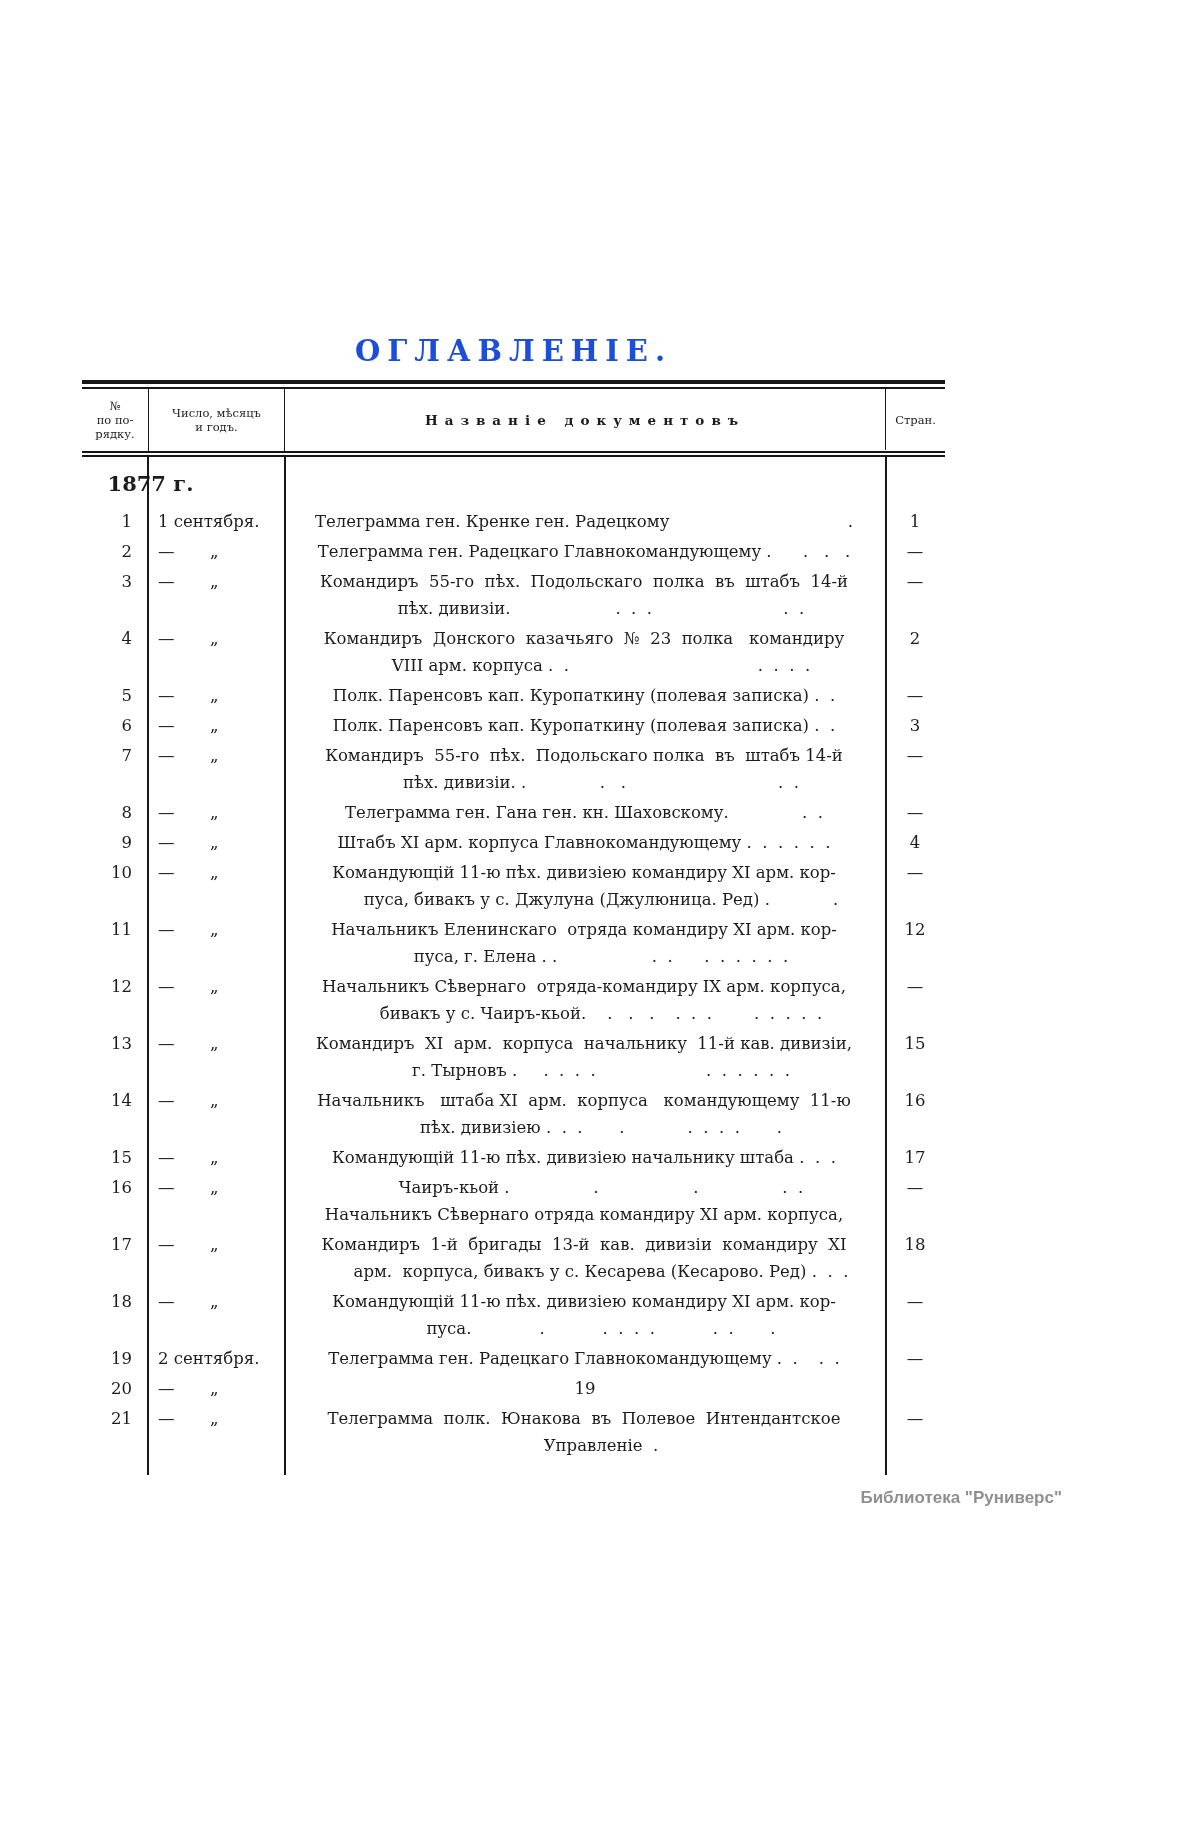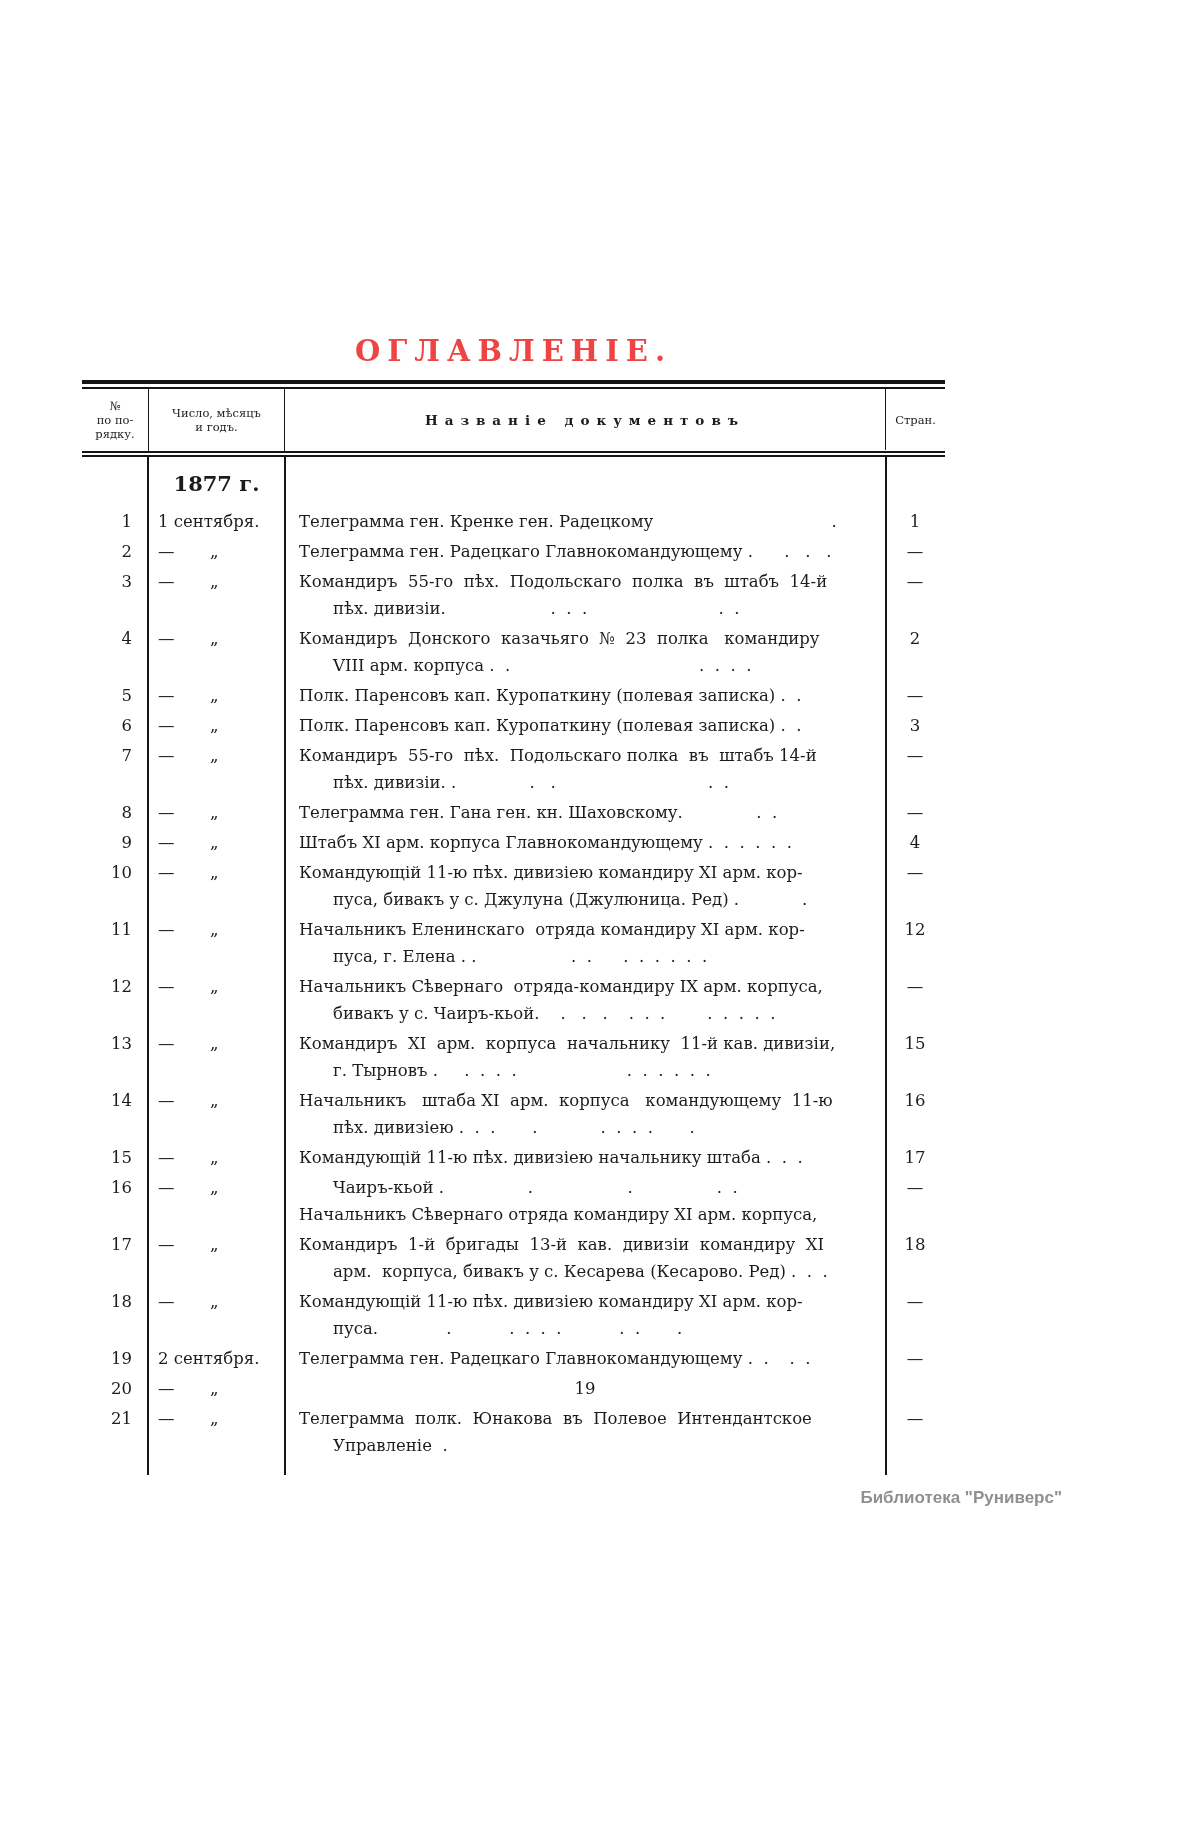--- a/index.html
+++ b/index.html
@@ -12,21 +12,21 @@
     color:#1c1c1c;
     overflow:hidden;
   }
   .page-title{
     position:absolute;
     top:334px;left:82px;width:863px;
     text-align:center;
     font-size:29px;
     letter-spacing:7px;
     font-weight:bold;
-    color:#ef4444;
+    color:#1d4ed8;
   }
   .toc{
     position:absolute;
     top:380px;left:82px;width:863px;
   }
   .rule-a{height:4px;background:#161616;}
   .rule-b{height:2px;background:#161616;margin-top:2.5px;}
   .rule-c{height:2.5px;background:#161616;}
   .rule-d{height:1.5px;background:#161616;margin-top:2px;}
   .thead{
@@ -43,36 +43,36 @@
   .tbody{
     position:relative;
     padding-top:6px;
     min-height:1012px;
   }
   .vline{position:absolute;top:0;bottom:0;width:1.5px;background:#161616;}
   .vl-1{left:65px;}
   .vl-2{left:202px;}
   .vl-3{left:803px;}
   .year-row{
-    margin-left:66px;width:137px;
+    width:137px;
     text-align:center;
     font-size:21px;font-weight:bold;
     padding:8px 0 12px 0;
   }
   .toc-row{
     display:grid;
     grid-template-columns:66px 137px 600px 60px;
     margin-bottom:3px;
   }
   .cell{font-size:16.5px;line-height:27px;}
   .c-num{text-align:right;padding-right:16px;}
   .c-date{display:flex;padding-left:10px;}
   .dash{width:36px;}
   .ditto{margin-left:16px;}
-  .c-title .line{white-space:pre-wrap;padding-left:14px;padding-right:16px;}
+  .c-title .line{white-space:pre-wrap;padding-left:14px;padding-right:16px;text-align:center;}
   .c-title .line.cont{padding-left:42px;margin-left:6px;}
   .c-page{text-align:center;}
   .watermark{
     position:absolute;
     top:1488px;right:138px;
     font-family:"Liberation Sans", sans-serif;
     font-weight:bold;
     font-size:17px;
     color:#8f8f8f;
   }

